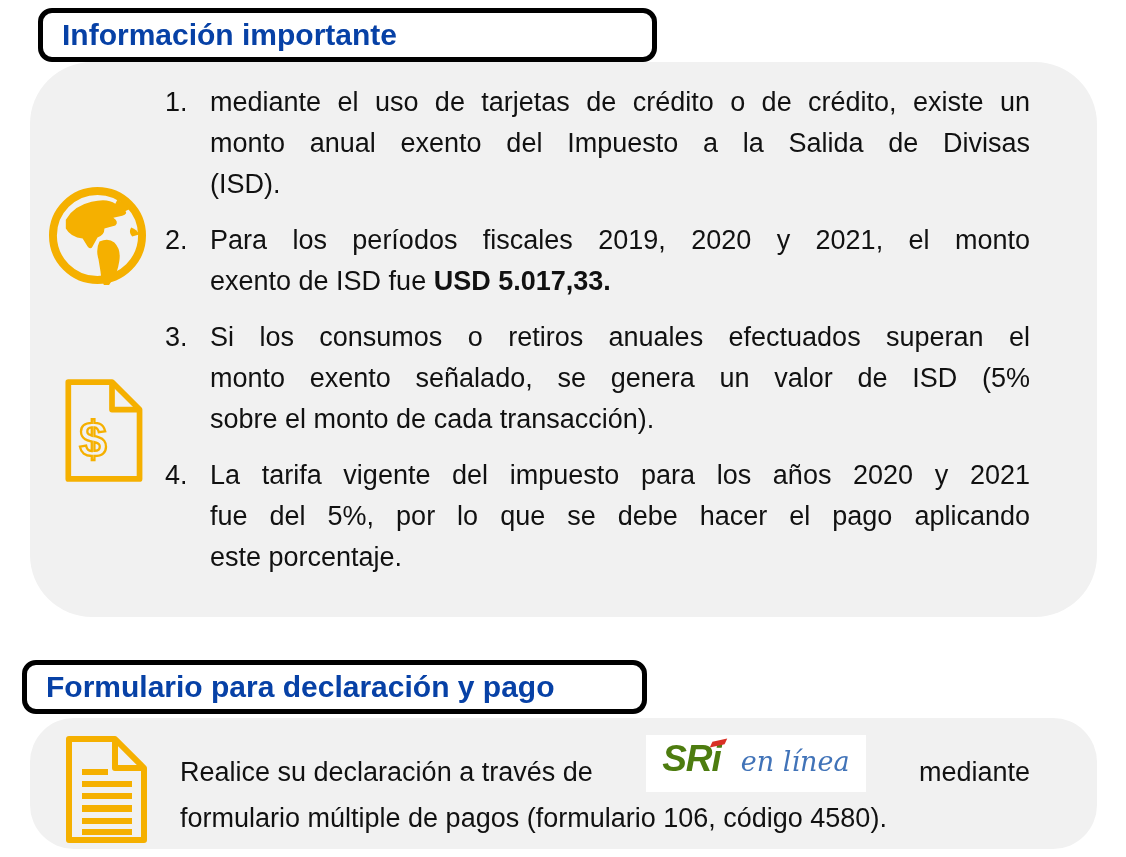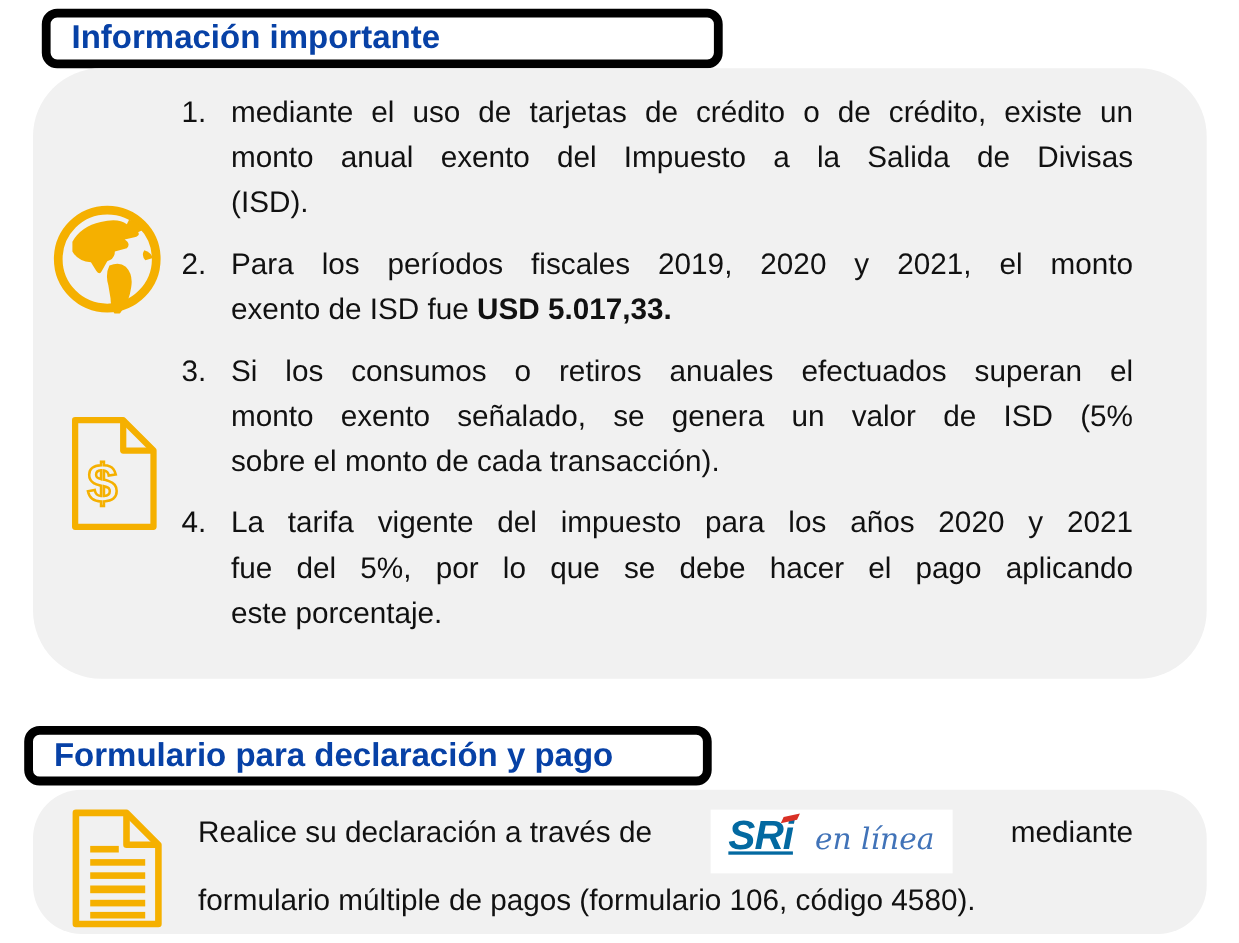--- a/index.html
+++ b/index.html
@@ -8,21 +8,21 @@
     width:1126px;height:857px;
     background:#ffffff;
     font-family:"Liberation Sans", sans-serif;
     color:#111111;
     overflow:hidden;
   }
   
   .header-box{
     position:absolute;
     background:#ffffff;
-    border:8px solid #000000;
+    border:5px solid #000000;
     border-radius:14px;
     display:flex;align-items:center;
     padding-left:19px;
     box-sizing:border-box;
   }
   .header-box.h1{left:38px;top:8px;width:619px;height:54px;}
   .header-box.h2{left:22px;top:660px;width:625px;height:54px;}
   .header-title{
     font-size:30px;font-weight:bold;color:#0741A6;letter-spacing:0px;
   }
@@ -49,39 +49,38 @@
   .icon{position:absolute;}
   .icon-globe{left:48px;top:186px;width:99px;height:99px;}
   .icon-docdollar{left:55px;top:374px;width:95px;height:112px;}
   .icon-doclines{left:55px;top:733px;width:100px;height:113px;}
   
   .bottom-text{
     position:absolute;left:180px;top:736px;width:850px;
     font-size:27px;line-height:40px;
   }
   .bottom-line1{
-    display:flex;align-items:flex-start;justify-content:space-between;
+    display:flex;align-items:flex-end;justify-content:space-between;
     height:56px;
   }
   .bottom-line2{margin-top:6px;}
   
   .sri-logo{
     background:#ffffff;
     display:inline-flex;align-items:baseline;
     padding:6px 16px 10px 16px;
     position:relative;
   }
   .sri-word{
     font-family:"Liberation Sans", sans-serif;
     font-style:italic;font-weight:bold;
     font-size:37px;line-height:36px;
-    color:#0369a1;
+    color:#4d7c0f;
     position:relative;
     letter-spacing:-1px;
-    text-decoration:underline;
   }
   .sri-red-accent{
     position:absolute;top:-1px;right:-4px;
     width:13px;height:6px;
     background:#D93025;
     transform:skewX(-35deg) rotate(-14deg);
   }
   .sri-tagline{
     font-family:"DejaVu Serif", serif;
     font-style:italic;

